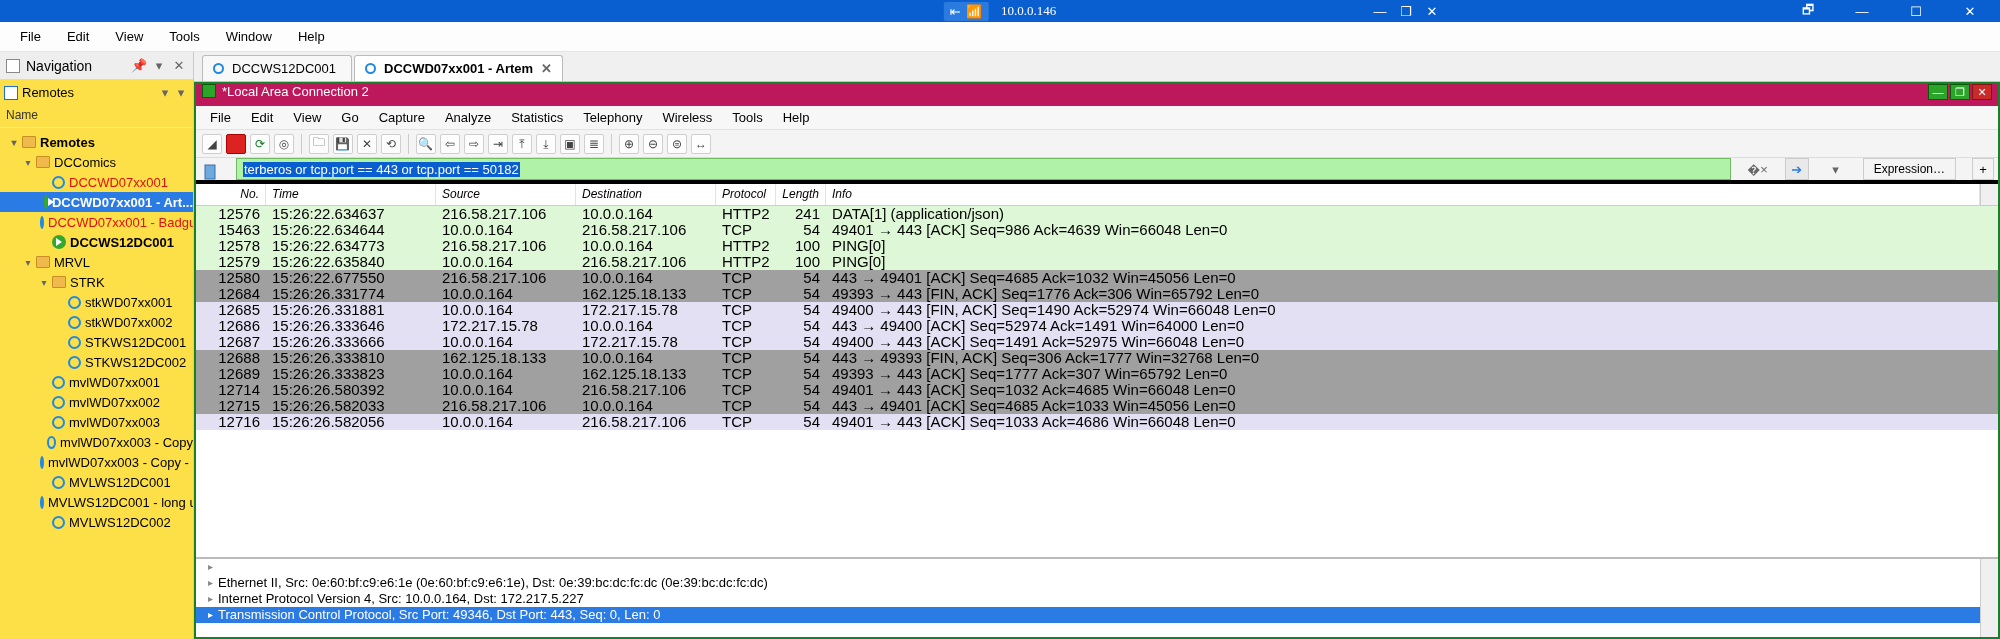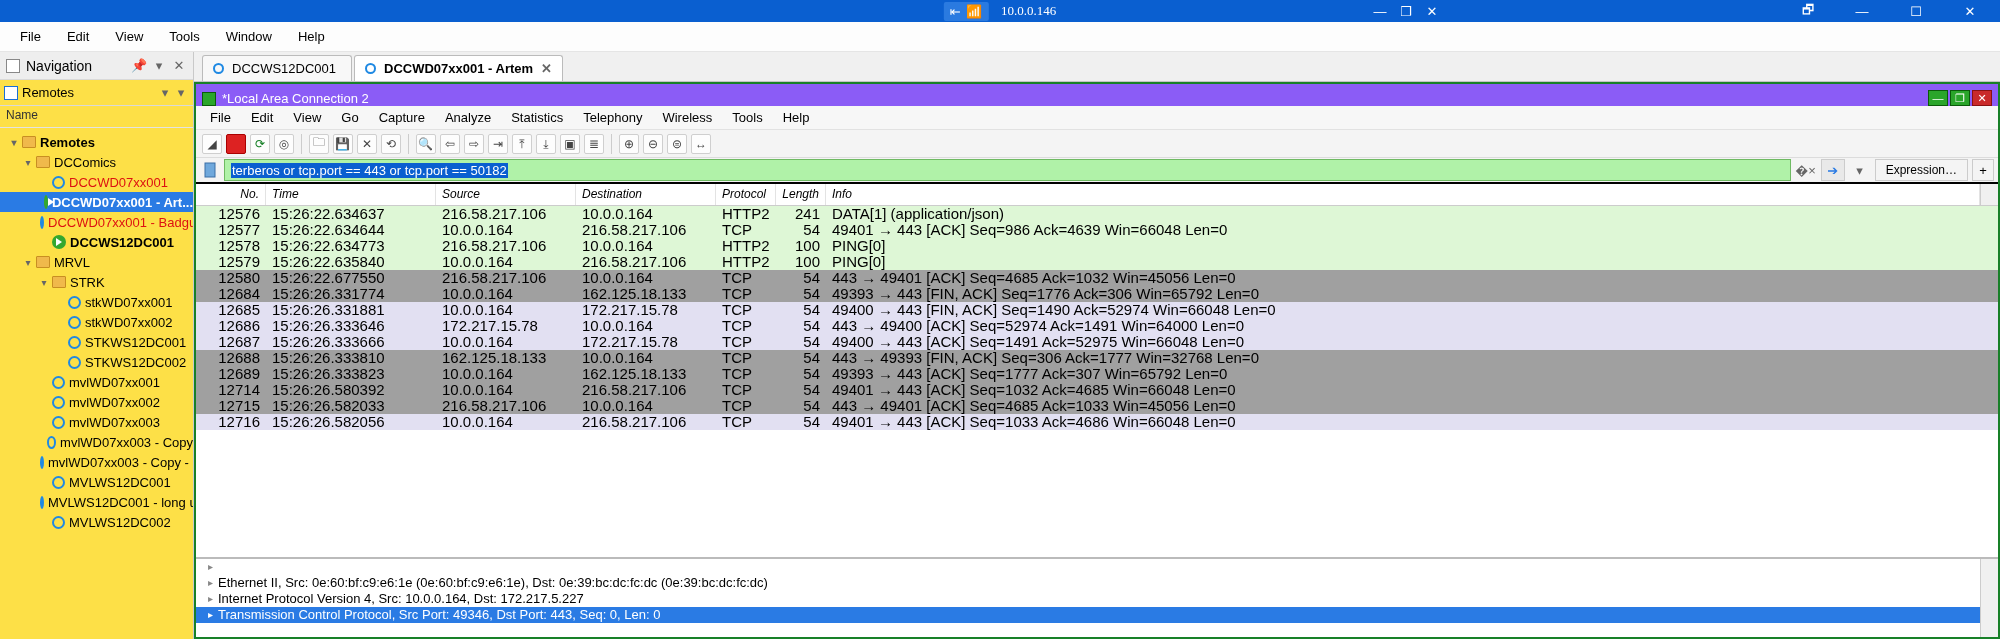--- a/index.html
+++ b/index.html
@@ -52,33 +52,33 @@
 
 
 .tabstrip { height:30px; background:#f0f0f0; border-bottom:1px solid #c4c4c4; display:flex; align-items:flex-end; padding-left:8px; gap:2px;}
 .tab { height:26px; min-width:150px; background:#f8f8f8; border:1px solid #bbb; border-bottom:none; border-radius:3px 3px 0 0; display:flex; align-items:center; padding:0 10px; gap:8px; font-size:13px; cursor:default;}
 .tab.active { background:#fff; font-weight:bold; }
 .tab .x { color:#666; font-size:13px; }
 .tab .ball { width:11px;height:11px;border-radius:50%; border:2px solid #1f89e3;}
 
 
 .embed { flex:1; border:2px solid #188028; margin:0; display:flex; flex-direction:column; position:relative;}
-.embed-title { height:22px; background:#8b5cf6; color:#fff; display:flex; align-items:flex-end; padding:0 6px; font-size:13px;}
+.embed-title { height:22px; background:#be185d; color:#fff; display:flex; align-items:flex-start; padding:0 6px; font-size:13px;}
 .embed-title .et-icon{ width:14px;height:14px; background:#2aa52a; border:1px solid #0a5a0a; margin-right:6px;}
 .embed-title .txt { flex:1; }
 .embed-title .wb { width:20px;height:16px;margin-left:2px;background:#2aa52a;display:flex;align-items:center;justify-content:center;color:#fff;font-size:11px;border:1px solid #0a5a0a;}
 .embed-title .wb.close{ background:#c92a2a; border-color:#811;}
 .embed-menu { height:24px; display:flex; align-items:center; padding:0 4px; background:#f7f7f7; border-bottom:1px solid #e2e2e2; font-size:13px; gap:0;}
 .embed-menu .em { padding:2px 10px; cursor:default; }
 .embed-tb { height:28px; display:flex; align-items:center; padding:0 6px; background:#f4f4f4; border-bottom:1px solid #dcdcdc; gap:4px;}
 .tbtn { width:20px;height:20px; border:1px solid #cfcfcf; background:#fdfdfd; border-radius:2px; display:flex;align-items:center;justify-content:center; font-size:12px; color:#444;}
 .tbtn.red { background:#d22; border-color:#a00; }
 .tbtn.green{ color:#188028;}
 .tbsep{ width:1px;height:20px;background:#ccc;margin:0 3px;}
-.filterrow { height:26px; display:flex; align-items:center; padding:0 4px; background:#f4f4f4; border-bottom:2px solid #000000; gap:4px;}
+.filterrow { height:26px; display:flex; align-items:flex-end; padding:0 4px; background:#f4f4f4; border-bottom:4px solid #000000; gap:16px;}
 .filterrow .flabel{ width:20px; display:flex; justify-content:center;}
 .filterrow .flabel svg{display:block}
 .filterinput { flex:1; height:22px; background:#b0f2a8; border:1px solid #6fba63; padding:0 6px; font-family:Consolas,monospace; font-size:13px; display:flex; align-items:center;}
 .filterinput .sel { background:#0a5fd0; color:#fff; padding:0 1px;}
 .filterrow .clr{ width:22px;height:22px; display:flex;align-items:center;justify-content:center; color:#666;}
 .filterrow .arrow{ width:24px;height:22px;background:#e9e9e9;border:1px solid #ccc;display:flex;align-items:center;justify-content:center;color:#2a7be4;}
 .filterrow .expr{ padding:0 10px; height:22px;border:1px solid #ccc;display:flex;align-items:center; font-size:12px;}
 .filterrow .plus{ width:22px;height:22px;border:1px solid #ccc;display:flex;align-items:center;justify-content:center;}
 
 
@@ -347,21 +347,21 @@
           <div class="ph c-time">Time</div>
           <div class="ph c-src">Source</div>
           <div class="ph c-dst">Destination</div>
           <div class="ph c-proto">Protocol</div>
           <div class="ph c-len">Length</div>
           <div class="ph c-info">Info</div>
           <div class="ptscroll"></div>
         </div>
         <div class="ptbody" id="ptbody">
             <div class="prow green"><span class="c c-no">12576</span><span class="c c-time">15:26:22.634637</span><span class="c c-src">216.58.217.106</span><span class="c c-dst">10.0.0.164</span><span class="c c-proto">HTTP2</span><span class="c c-len">241</span><span class="c c-info">DATA[1] (application/json)</span></div>
-            <div class="prow green"><span class="c c-no">12577</span><span class="c c-time">15:26:22.634644</span><span class="c c-src">10.0.0.164</span><span class="c c-dst">216.58.217.106</span><span class="c c-proto">TCP</span><span class="c c-len">54</span><span class="c c-info">49401 → 443 [ACK] Seq=986 Ack=4639 Win=66048 Len=0</span></div>
+            <div class="prow green"><span class="c c-no">15463</span><span class="c c-time">15:26:22.634644</span><span class="c c-src">10.0.0.164</span><span class="c c-dst">216.58.217.106</span><span class="c c-proto">TCP</span><span class="c c-len">54</span><span class="c c-info">49401 → 443 [ACK] Seq=986 Ack=4639 Win=66048 Len=0</span></div>
             <div class="prow green"><span class="c c-no">12578</span><span class="c c-time">15:26:22.634773</span><span class="c c-src">216.58.217.106</span><span class="c c-dst">10.0.0.164</span><span class="c c-proto">HTTP2</span><span class="c c-len">100</span><span class="c c-info">PING[0]</span></div>
             <div class="prow green"><span class="c c-no">12579</span><span class="c c-time">15:26:22.635840</span><span class="c c-src">10.0.0.164</span><span class="c c-dst">216.58.217.106</span><span class="c c-proto">HTTP2</span><span class="c c-len">100</span><span class="c c-info">PING[0]</span></div>
             <div class="prow grey"><span class="c c-no">12580</span><span class="c c-time">15:26:22.677550</span><span class="c c-src">216.58.217.106</span><span class="c c-dst">10.0.0.164</span><span class="c c-proto">TCP</span><span class="c c-len">54</span><span class="c c-info">443 → 49401 [ACK] Seq=4685 Ack=1032 Win=45056 Len=0</span></div>
             <div class="prow grey"><span class="c c-no">12684</span><span class="c c-time">15:26:26.331774</span><span class="c c-src">10.0.0.164</span><span class="c c-dst">162.125.18.133</span><span class="c c-proto">TCP</span><span class="c c-len">54</span><span class="c c-info">49393 → 443 [FIN, ACK] Seq=1776 Ack=306 Win=65792 Len=0</span></div>
             <div class="prow lav"><span class="c c-no">12685</span><span class="c c-time">15:26:26.331881</span><span class="c c-src">10.0.0.164</span><span class="c c-dst">172.217.15.78</span><span class="c c-proto">TCP</span><span class="c c-len">54</span><span class="c c-info">49400 → 443 [FIN, ACK] Seq=1490 Ack=52974 Win=66048 Len=0</span></div>
             <div class="prow lav"><span class="c c-no">12686</span><span class="c c-time">15:26:26.333646</span><span class="c c-src">172.217.15.78</span><span class="c c-dst">10.0.0.164</span><span class="c c-proto">TCP</span><span class="c c-len">54</span><span class="c c-info">443 → 49400 [ACK] Seq=52974 Ack=1491 Win=64000 Len=0</span></div>
             <div class="prow lav"><span class="c c-no">12687</span><span class="c c-time">15:26:26.333666</span><span class="c c-src">10.0.0.164</span><span class="c c-dst">172.217.15.78</span><span class="c c-proto">TCP</span><span class="c c-len">54</span><span class="c c-info">49400 → 443 [ACK] Seq=1491 Ack=52975 Win=66048 Len=0</span></div>
             <div class="prow grey"><span class="c c-no">12688</span><span class="c c-time">15:26:26.333810</span><span class="c c-src">162.125.18.133</span><span class="c c-dst">10.0.0.164</span><span class="c c-proto">TCP</span><span class="c c-len">54</span><span class="c c-info">443 → 49393 [FIN, ACK] Seq=306 Ack=1777 Win=32768 Len=0</span></div>
             <div class="prow grey"><span class="c c-no">12689</span><span class="c c-time">15:26:26.333823</span><span class="c c-src">10.0.0.164</span><span class="c c-dst">162.125.18.133</span><span class="c c-proto">TCP</span><span class="c c-len">54</span><span class="c c-info">49393 → 443 [ACK] Seq=1777 Ack=307 Win=65792 Len=0</span></div>
             <div class="prow grey"><span class="c c-no">12714</span><span class="c c-time">15:26:26.580392</span><span class="c c-src">10.0.0.164</span><span class="c c-dst">216.58.217.106</span><span class="c c-proto">TCP</span><span class="c c-len">54</span><span class="c c-info">49401 → 443 [ACK] Seq=1032 Ack=4685 Win=66048 Len=0</span></div>

